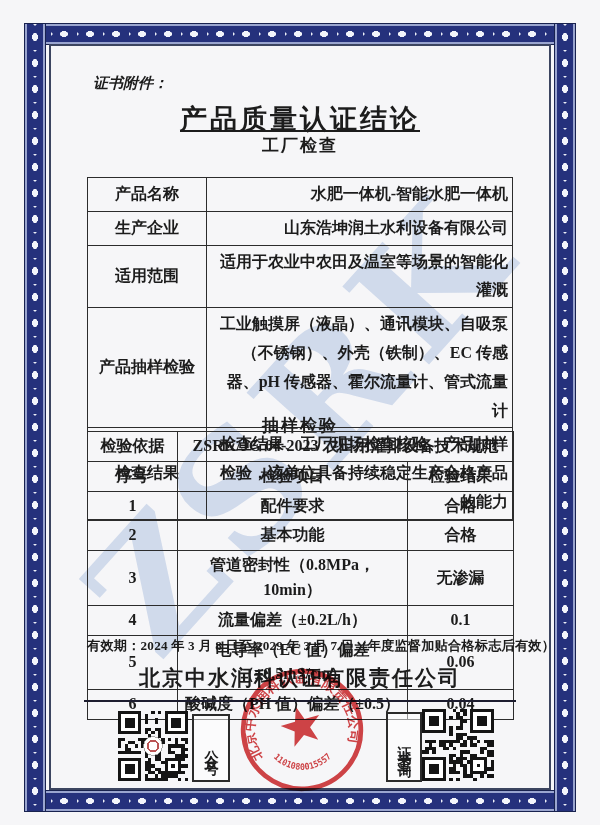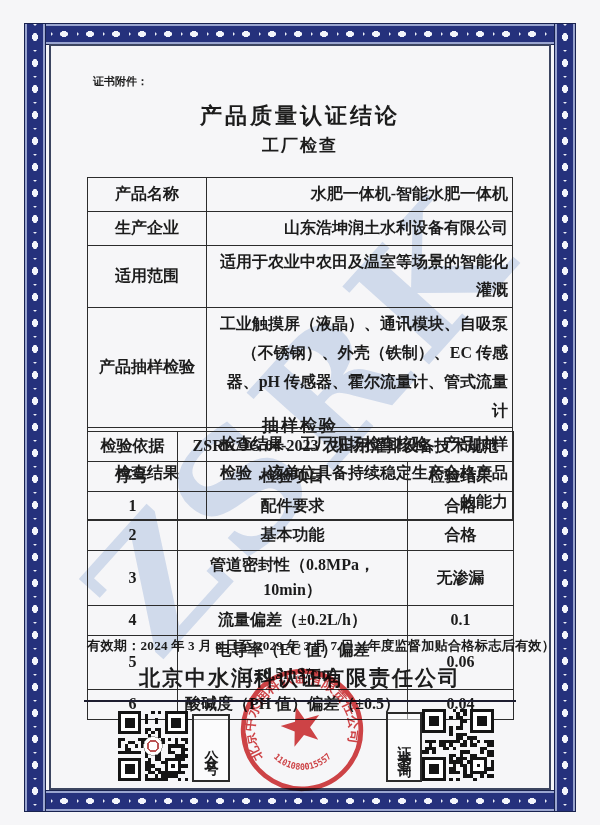--- a/index.html
+++ b/index.html
@@ -26,23 +26,23 @@
   .band.top{top:23px;} .band.bottom{top:790px;}
   .band.left{left:24px;} .band.right{right:24px;}
   .inner-frame{position:absolute;left:49px;top:44px;right:49px;bottom:35px;
     border:2px solid #3c4560;}
   
   .watermark{position:absolute;left:-30px;top:330px;width:660px;text-align:center;
     font-size:160px;font-weight:bold;letter-spacing:10px;
     color:rgba(118,152,205,0.30);transform:rotate(-48deg);
     font-family:"DejaVu Serif",serif;pointer-events:none;}
   
-  .attachment{position:absolute;left:93px;top:74px;font-size:11px;font-weight:bold;}
+  .attachment{position:absolute;left:93px;top:74px;font-size:15px;font-weight:bold;font-style:italic;}
   .doc-title{position:absolute;left:0;top:101px;width:100%;text-align:center;
-    font-size:22px;font-weight:bold;letter-spacing:3px;}
+    font-size:27px;font-weight:bold;letter-spacing:3px;text-decoration:underline;}
   .sec-title{position:absolute;left:0;width:100%;text-align:center;
     font-size:17px;font-weight:600;letter-spacing:2px;}
   .sec1{top:134px;} .sec2{top:406px;margin-top:8px;}
   
   table{border-collapse:collapse;table-layout:fixed;position:absolute;left:87px;width:426px;
     font-size:16px;font-weight:600;background:transparent;}
   td{border:1px solid #2c2c2c;text-align:center;padding:2px 4px;line-height:1.55;}
   .t1{top:177px;}
   .t1 td.lbl{width:110px;}
   .t1 td.val{text-align:right;padding-left:10px;line-height:1.8;margin-left:11px;}

